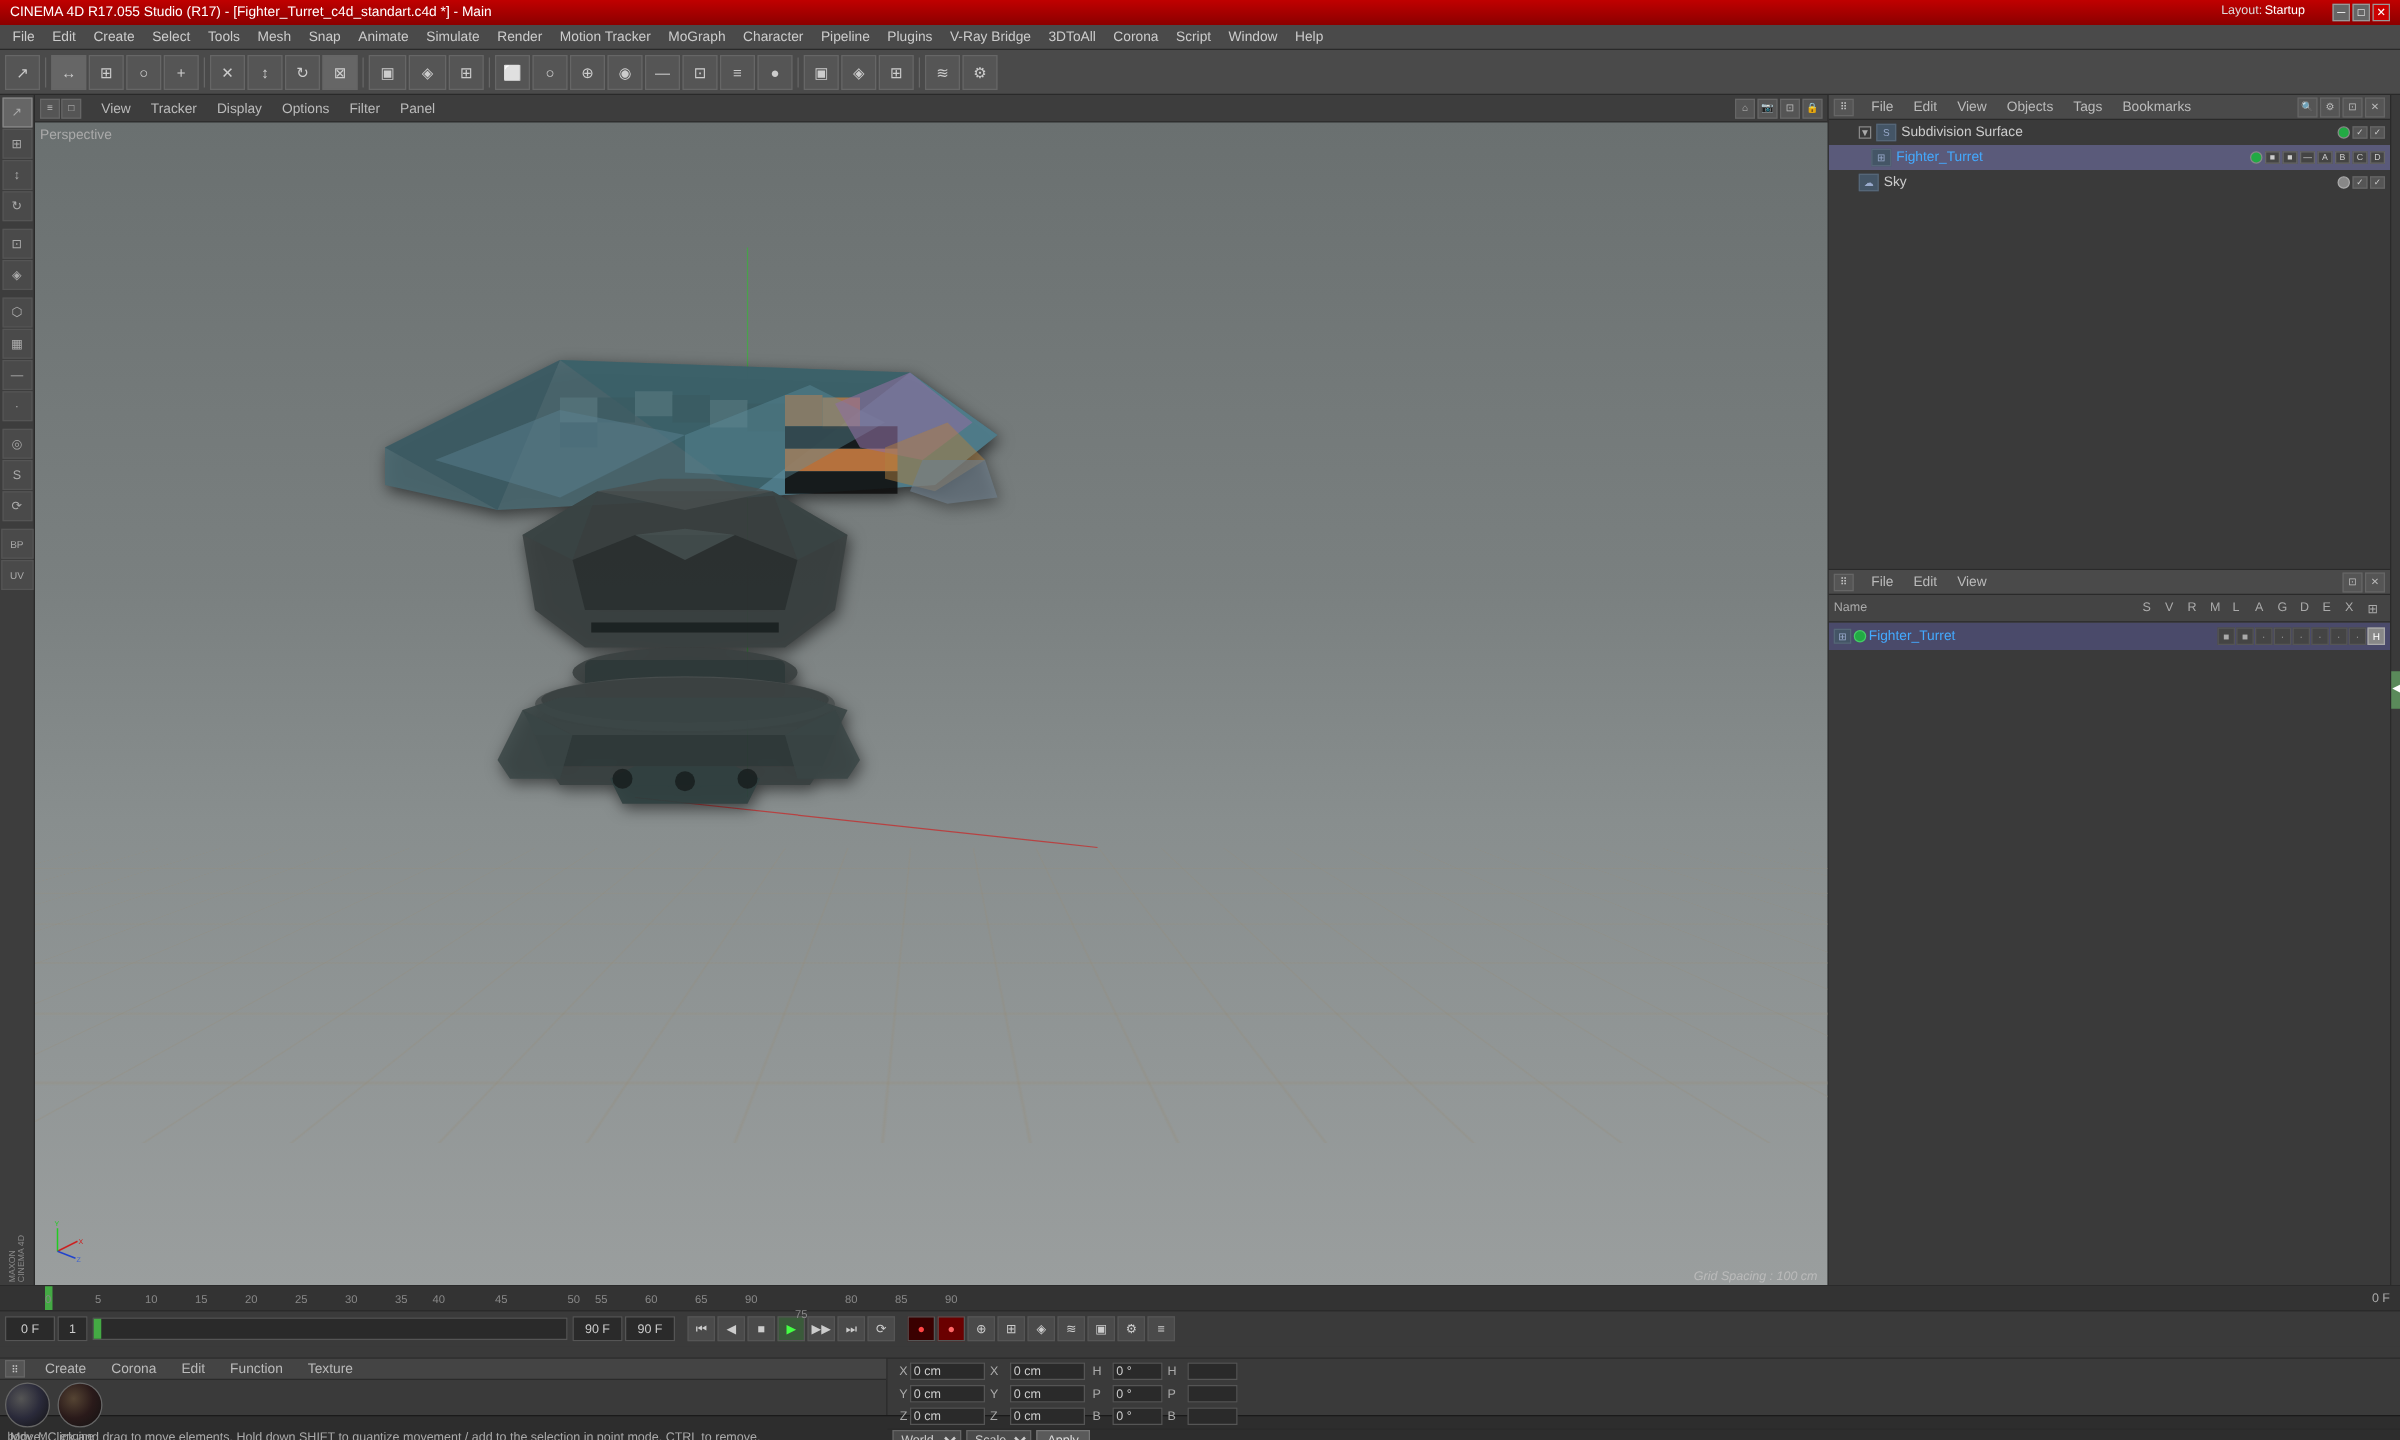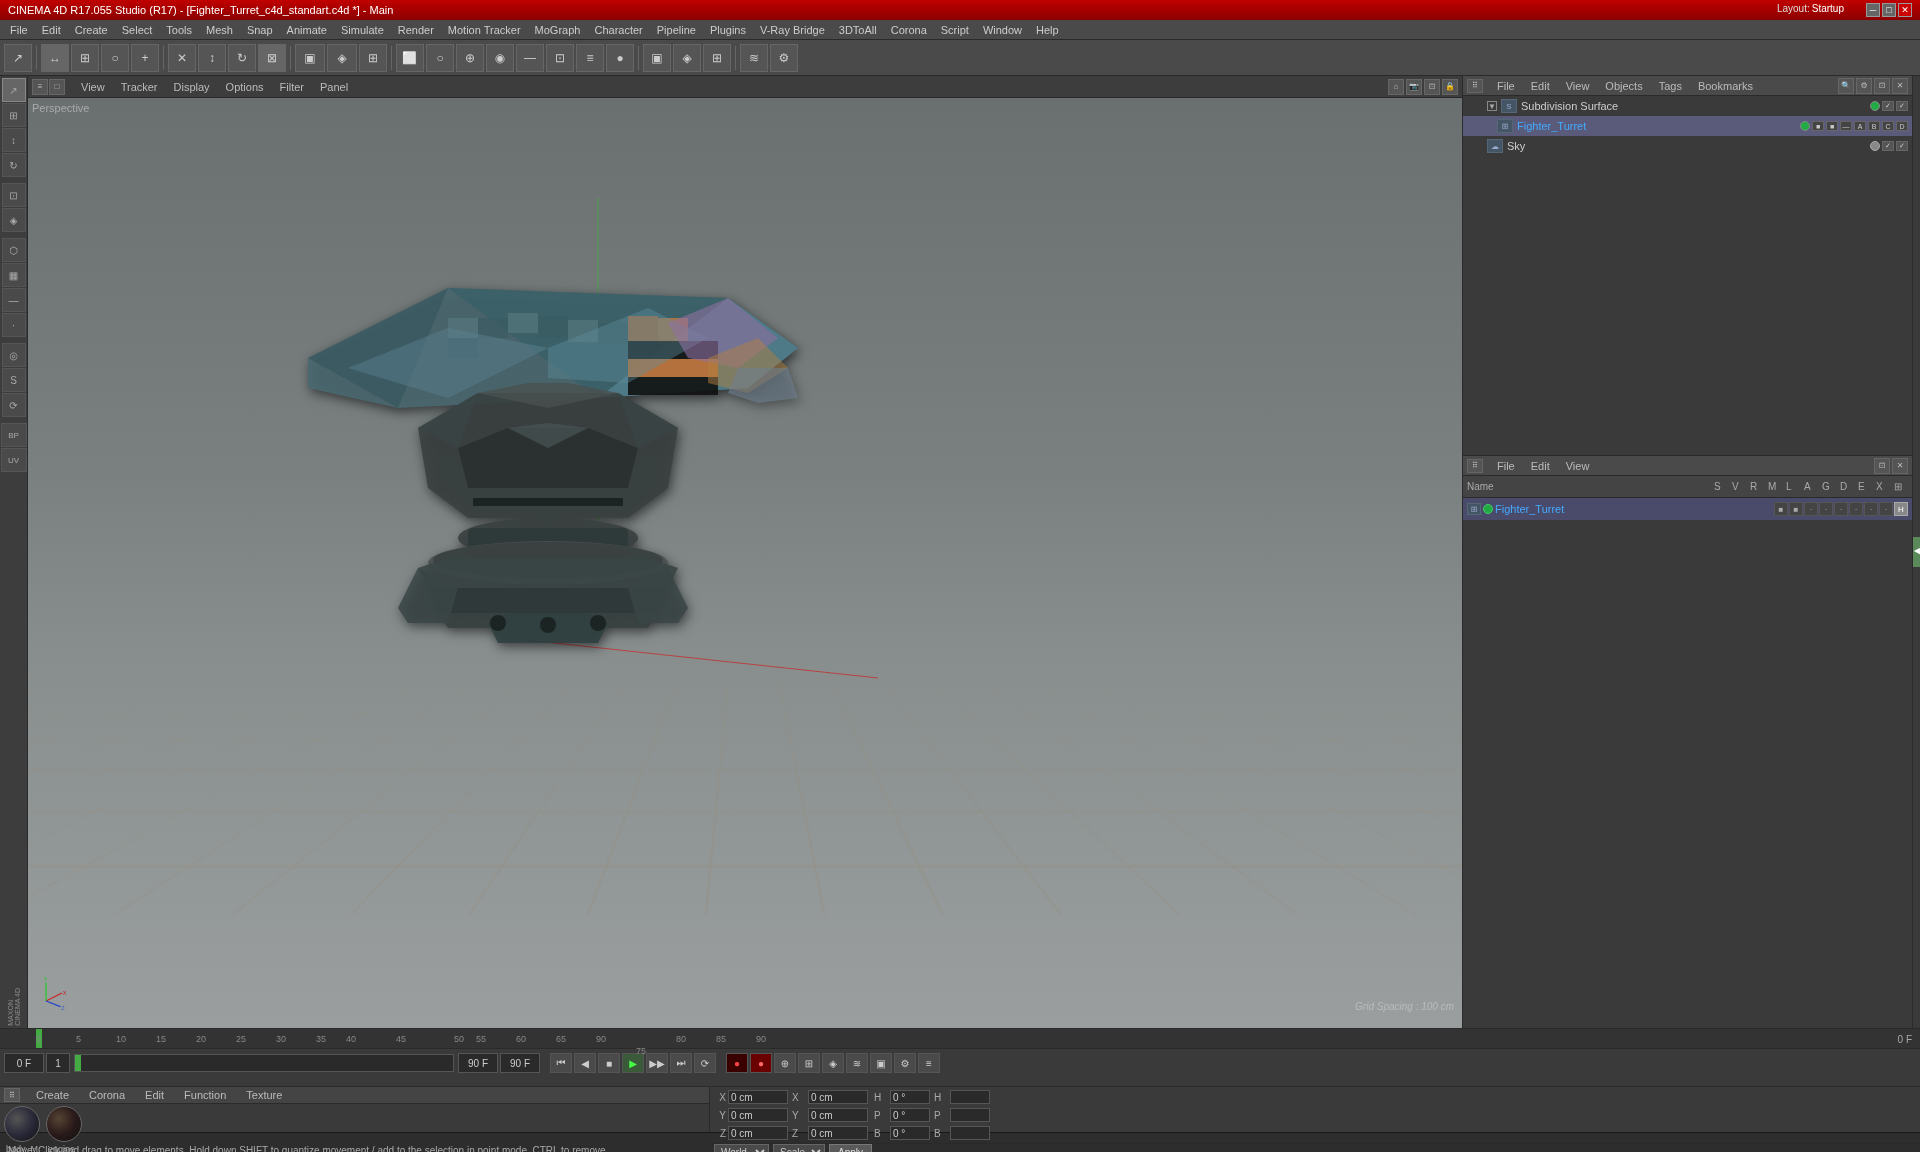--- a/index.html
+++ b/index.html
@@ -166,21 +166,21 @@
         linear-gradient(to right, rgba(150,140,120,0.3) 1px, transparent 1px),
         linear-gradient(to bottom, rgba(150,140,120,0.3) 1px, transparent 1px);
       background-size: 50px 30px;
       transform: perspective(300px) rotateX(60deg);
       transform-origin: top center;
     }
 
     
     .grid-spacing-label {
       position: absolute;
-      bottom: 16px;
+      bottom: 1px;
       right: 8px;
       color: #bbb;
       font-size: 10px;
       font-style: italic;
     }
 
     
     #axis-indicator {
       position: absolute;
       bottom: 20px;

